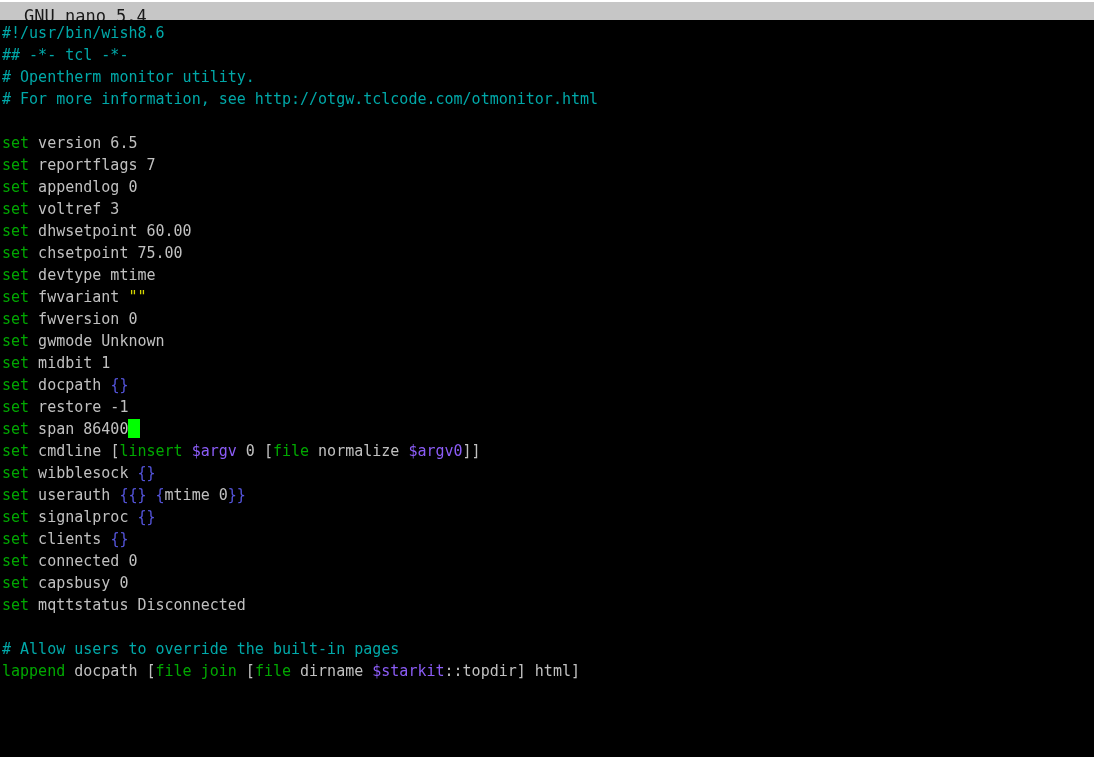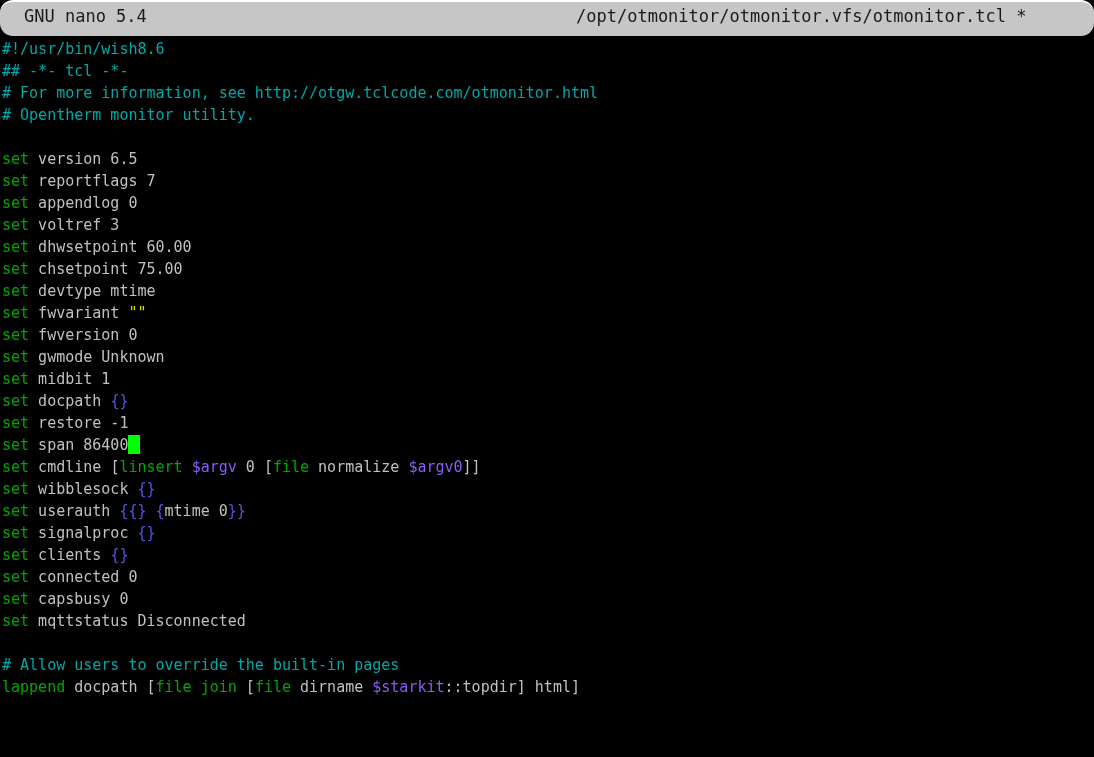--- a/index.html
+++ b/index.html
@@ -21,30 +21,29 @@
     height: 757px;
     background: #000000;
     display: flex;
     flex-direction: column;
   }
 
   
   #title-bar {
     position: relative;
     flex: 0 0 auto;
-    height: 36px;
+    height: 20px;
     background: #c6c6c6;
     color: #1a1a1a;
     font-size: 17px;
     line-height: 28px;
     white-space: pre;
     border-top: 2px solid #ffffff;
     box-sizing: border-box;
     overflow: hidden;
-    border-radius: 13px;
   }
   #title-bar .tb-app {
     position: absolute;
     left: 24px;
     top: 0;
     letter-spacing: 0px;
   }
   #title-bar .tb-file {
     position: absolute;
     left: 576px;
@@ -89,28 +88,27 @@
     background: #00ff00;
   }
 </style>
 </head>
 <body>
 
 <div id="nano-window">
 
   <div id="title-bar">
     <span class="tb-app">GNU nano 5.4</span>
-    <span class="tb-file"><span>/opt/otmonitor/otmonitor.vfs/otmonitor.tcl</span><span> </span><span>*</span></span>
   </div>
 
   <div id="editor">
       <div class="code-line"><span class="tok-comment">#!/usr/bin/wish8.6</span></div>
       <div class="code-line"><span class="tok-comment">## -*- tcl -*-</span></div>
+      <div class="code-line"><span class="tok-comment"># Opentherm monitor utility.</span></div>
       <div class="code-line"><span class="tok-comment"># For more information, see http://otgw.tclcode.com/otmonitor.html</span></div>
-      <div class="code-line"><span class="tok-comment"># Opentherm monitor utility.</span></div>
       <div class="code-line">&nbsp;</div>
       <div class="code-line"><span class="tok-keyword">set</span><span class="tok-plain"> version 6.5</span></div>
       <div class="code-line"><span class="tok-keyword">set</span><span class="tok-plain"> reportflags 7</span></div>
       <div class="code-line"><span class="tok-keyword">set</span><span class="tok-plain"> appendlog 0</span></div>
       <div class="code-line"><span class="tok-keyword">set</span><span class="tok-plain"> voltref 3</span></div>
       <div class="code-line"><span class="tok-keyword">set</span><span class="tok-plain"> dhwsetpoint 60.00</span></div>
       <div class="code-line"><span class="tok-keyword">set</span><span class="tok-plain"> chsetpoint 75.00</span></div>
       <div class="code-line"><span class="tok-keyword">set</span><span class="tok-plain"> devtype mtime</span></div>
       <div class="code-line"><span class="tok-keyword">set</span><span class="tok-plain"> fwvariant </span><span class="tok-string">""</span></div>
       <div class="code-line"><span class="tok-keyword">set</span><span class="tok-plain"> fwversion 0</span></div>

